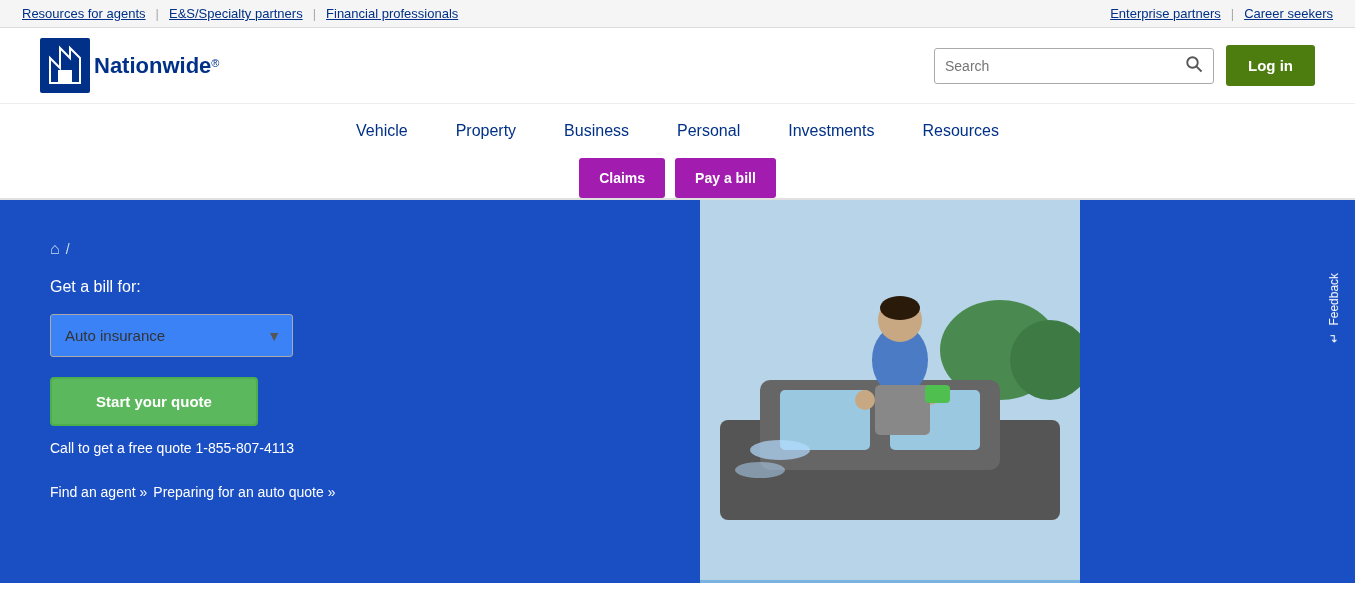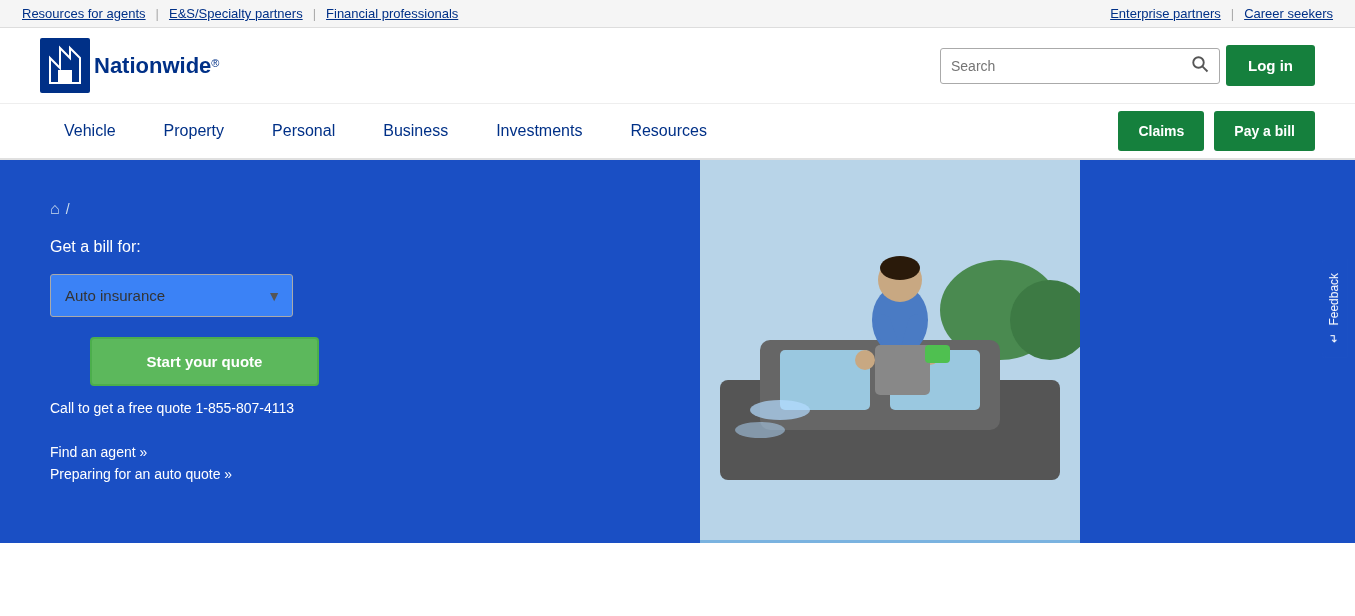--- a/index.html
+++ b/index.html
@@ -38,21 +38,21 @@
       align-items: center;
       gap: 4px;
     }
     .logo-icon {
       width: 50px;
       height: 55px;
     }
     .header-right {
       display: flex;
       align-items: center;
-      gap: 6px;
+      gap: 12px;
     }
     .search-box {
       display: flex;
       align-items: center;
       border: 1px solid #aaa;
       border-radius: 3px;
       padding: 6px 10px;
       width: 280px;
       background: #fff;
     }
@@ -61,57 +61,58 @@
       outline: none;
       font-size: 14px;
       flex: 1;
       color: #555;
     }
     .search-icon-svg {
       color: #555;
       font-size: 16px;
     }
     .login-btn {
-      background: #15803d;
+      background: #4d7c0f;
       color: #fff;
       border: none;
       padding: 12px 22px;
       font-size: 15px;
       font-weight: bold;
       border-radius: 3px;
       cursor: pointer;
     }
 
     
     .nav {
       background: #fff;
       border-bottom: 2px solid #e0e0e0;
       display: flex;
       align-items: center;
       padding: 0 40px;
       justify-content: space-between;
+      flex-direction: column;
     }
     .nav-items {
       display: flex;
       gap: 0;
     }
     .nav-item {
       padding: 18px 24px;
       font-size: 16px;
       color: #003087;
       font-weight: 500;
       cursor: pointer;
       text-decoration: none;
     }
     .nav-buttons {
       display: flex;
       gap: 10px;
     }
     .nav-btn-dark {
-      background: #15803d;
+      background: #a21caf;
       color: #fff;
       border: none;
       padding: 12px 20px;
       font-size: 14px;
       font-weight: bold;
       border-radius: 3px;
       cursor: pointer;
     }
 
     
@@ -183,31 +184,30 @@
       display: block;
       background: #5cb85c;
       border: 2px solid #4cae4c;
       color: #fff;
       padding: 14px 24px;
       font-size: 15px;
       font-weight: bold;
       border-radius: 4px;
       cursor: pointer;
       margin-bottom: 14px;
-      width: 229px;
-      margin-left: 40px;
+      width: 208px;
     }
     .call-text {
       font-size: 14px;
       color: #fff;
       margin-bottom: 28px;
     }
     .hero-links {
       display: flex;
-      flex-direction: column;
+      flex-direction: row;
       gap: 6px;
     }
     .hero-link {
       color: #fff;
       font-size: 14px;
       text-decoration: none;
       cursor: pointer;
     }
 
     
@@ -274,22 +274,22 @@
       </span>
     </div>
     <button class="login-btn">Log in</button>
   </div>
 </div>
 
 <nav class="nav">
   <div class="nav-items">
     <a class="nav-item">Vehicle</a>
     <a class="nav-item">Property</a>
+    <a class="nav-item">Business</a>
     <a class="nav-item">Personal</a>
-    <a class="nav-item">Business</a>
     <a class="nav-item">Investments</a>
     <a class="nav-item">Resources</a>
   </div>
   <div class="nav-buttons">
     <button class="nav-btn-dark">Claims</button>
     <button class="nav-btn-dark">Pay a bill</button>
   </div>
 </nav>
 
 <div class="hero">

